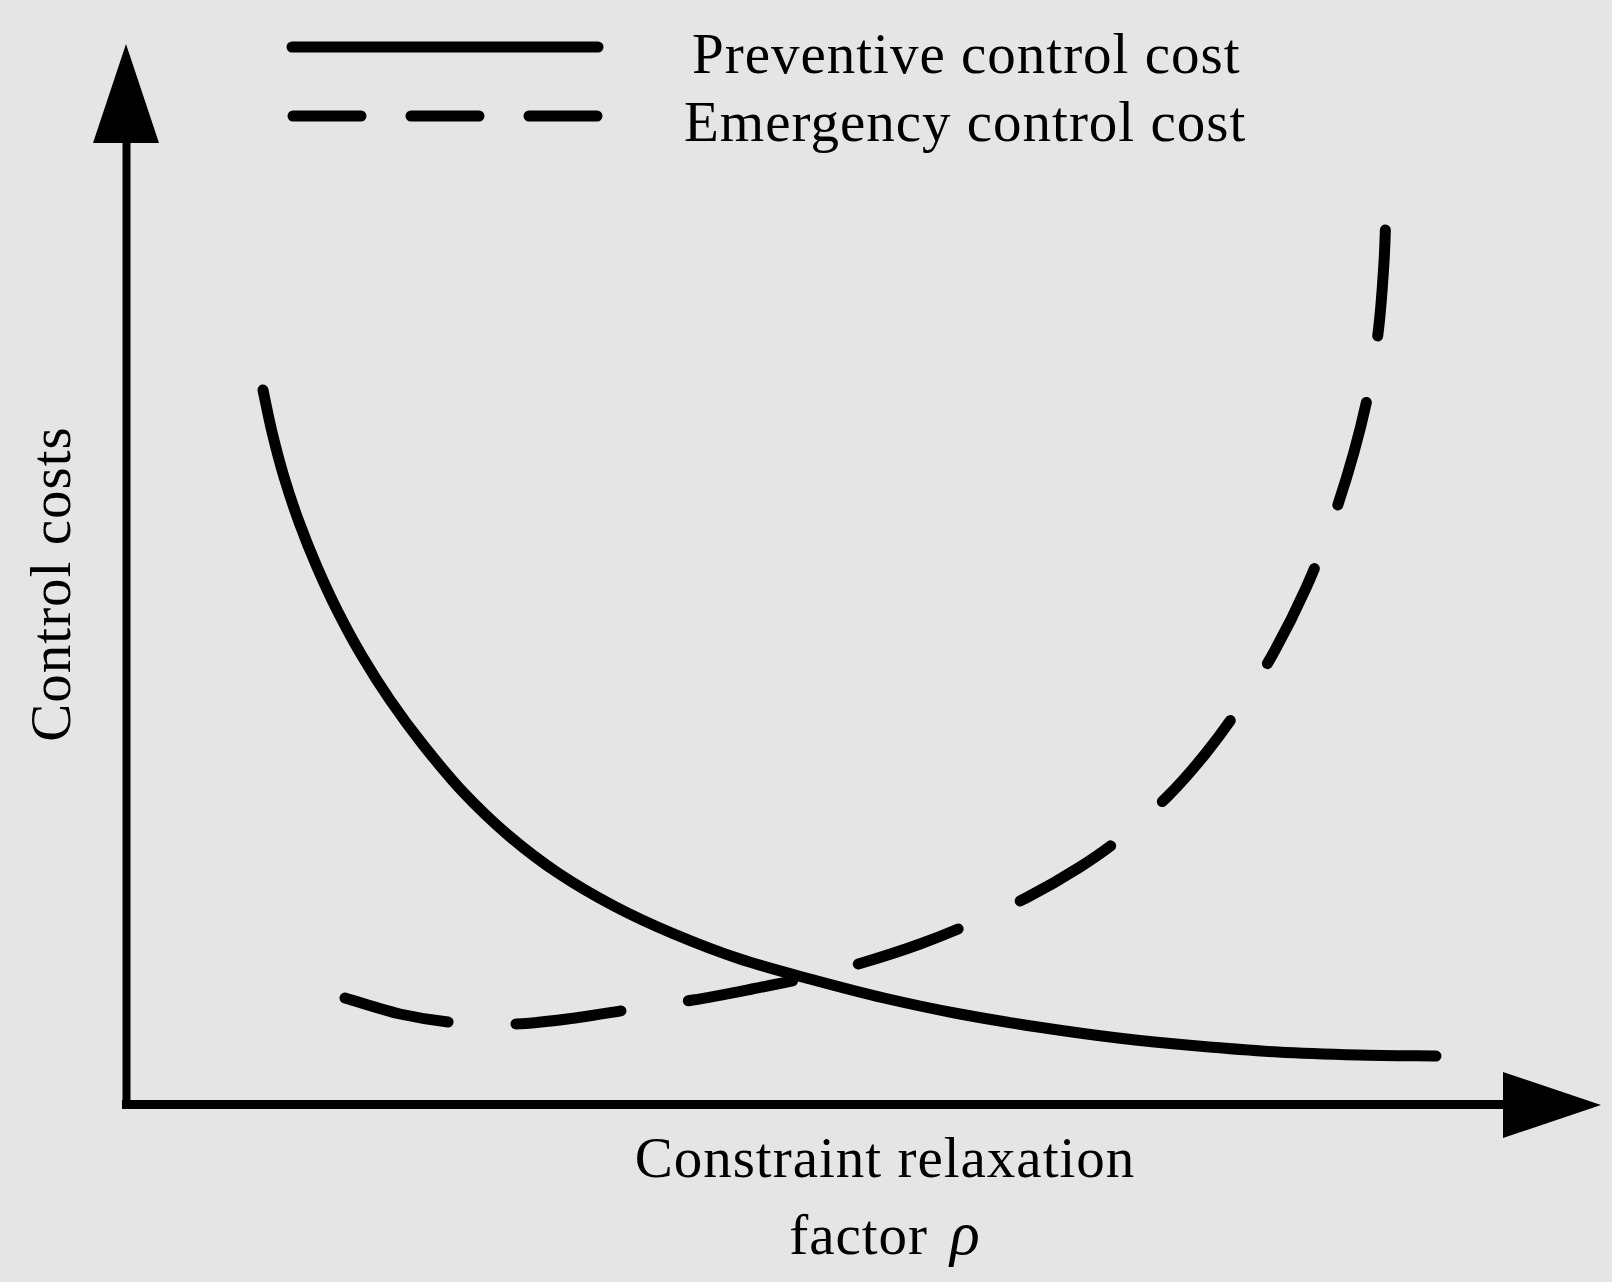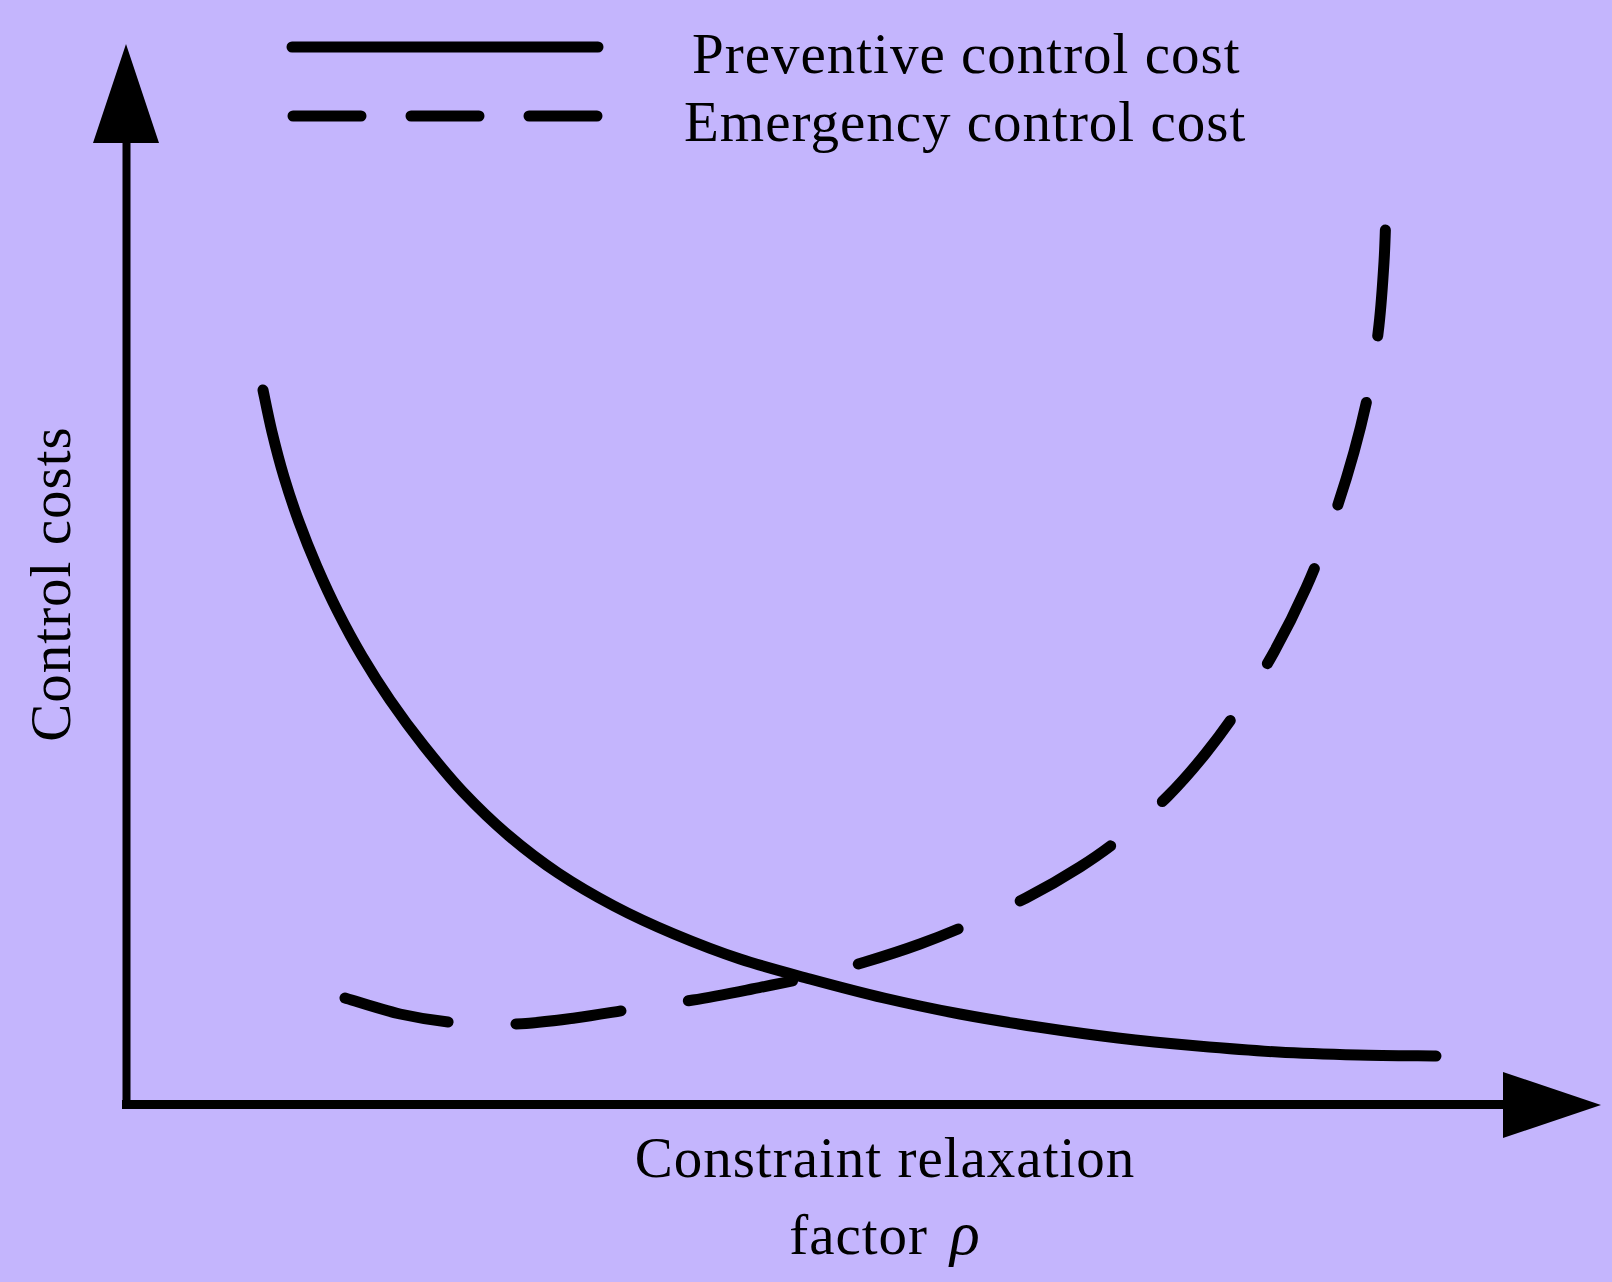--- a/index.html
+++ b/index.html
@@ -4,21 +4,21 @@
 <style>
   html, body {
     margin: 0;
     padding: 0;
     background: #ffffff;
   }
   .figure-wrap {
     position: relative;
     width: 1612px;
     height: 1282px;
-    background: #c4b5fd;
+    background: #e5e5e5;
     overflow: hidden;
   }
   svg { display: block; }
   .axis-stroke {
     stroke: #000000;
     fill: none;
   }
   .arrow-fill {
     fill: #000000;
     stroke: none;

